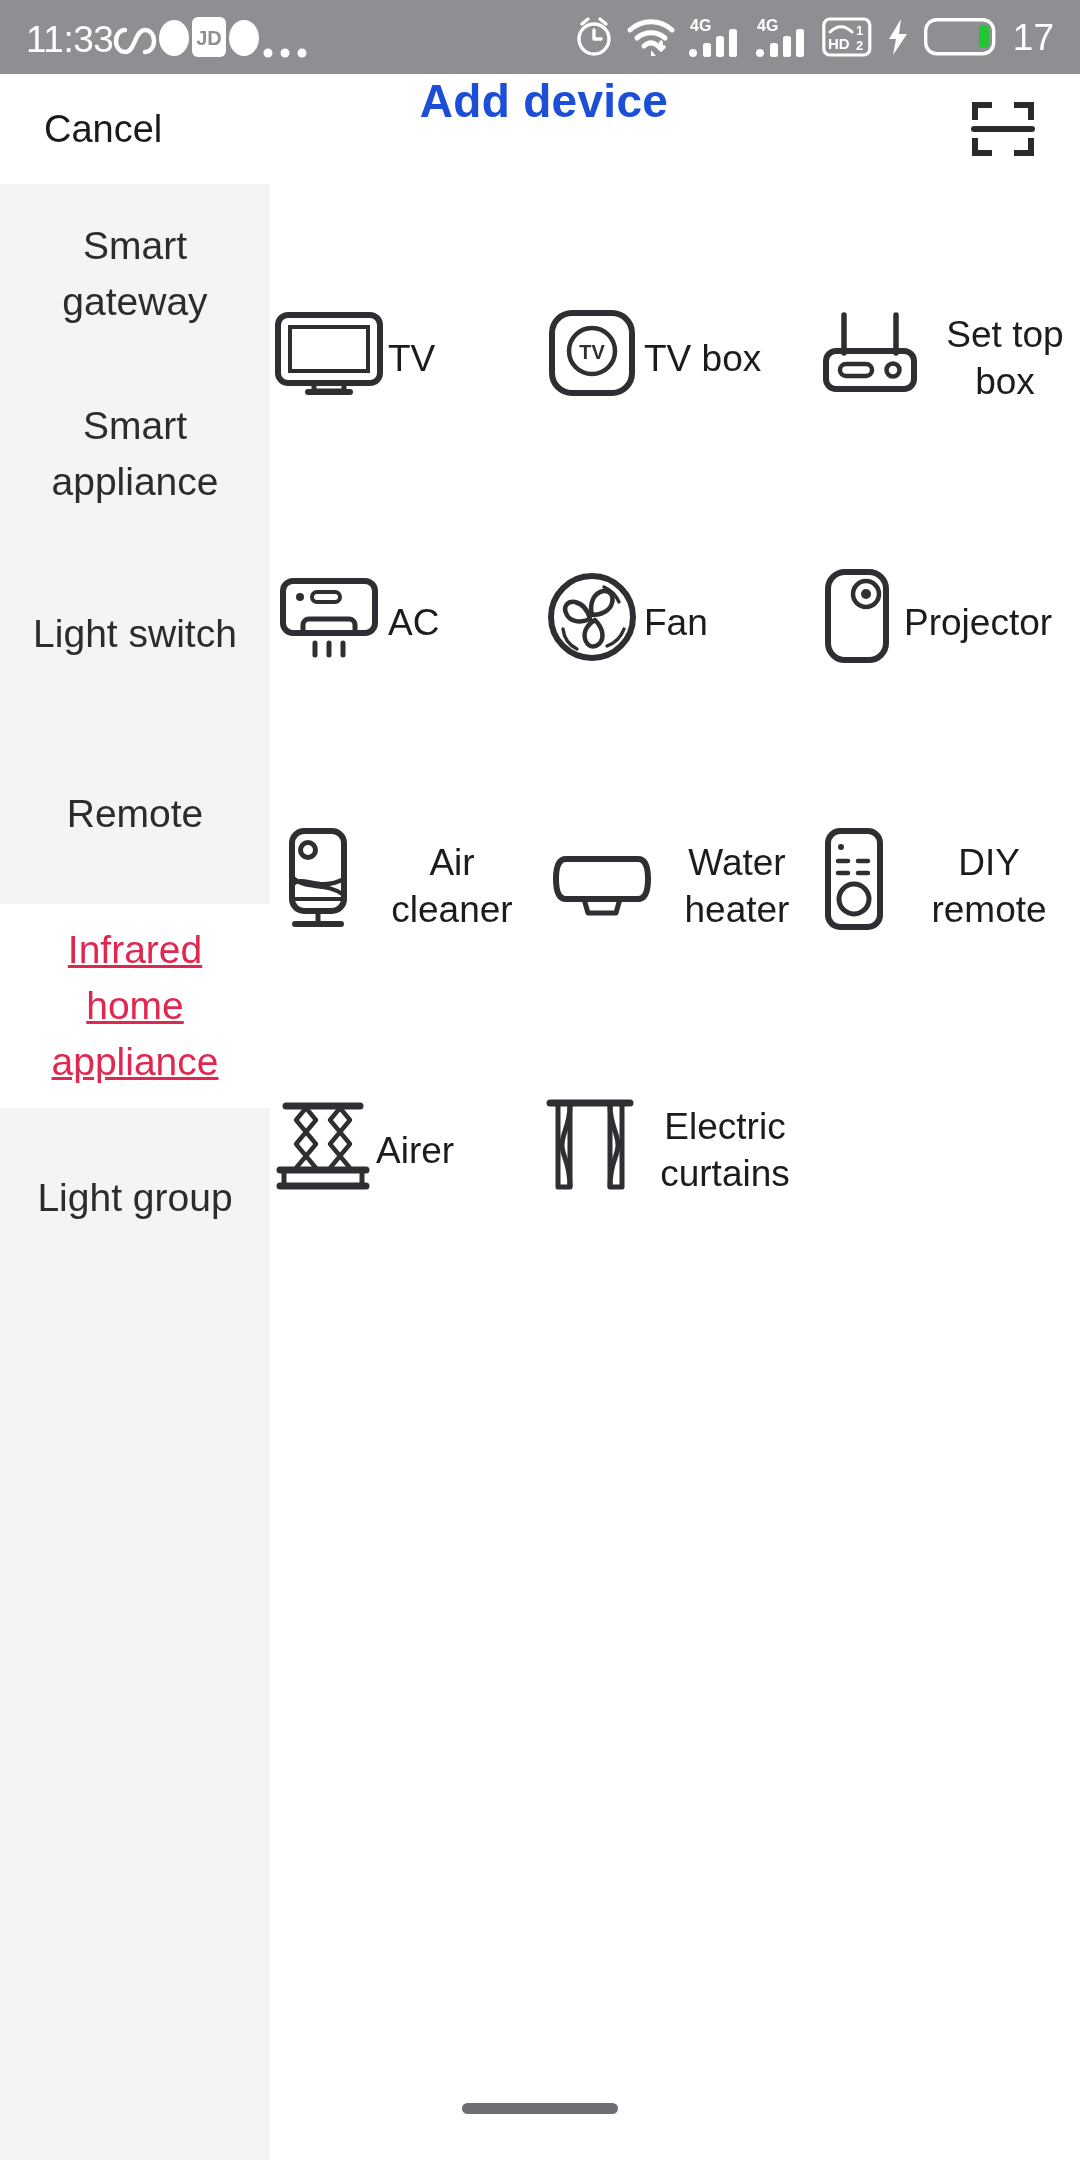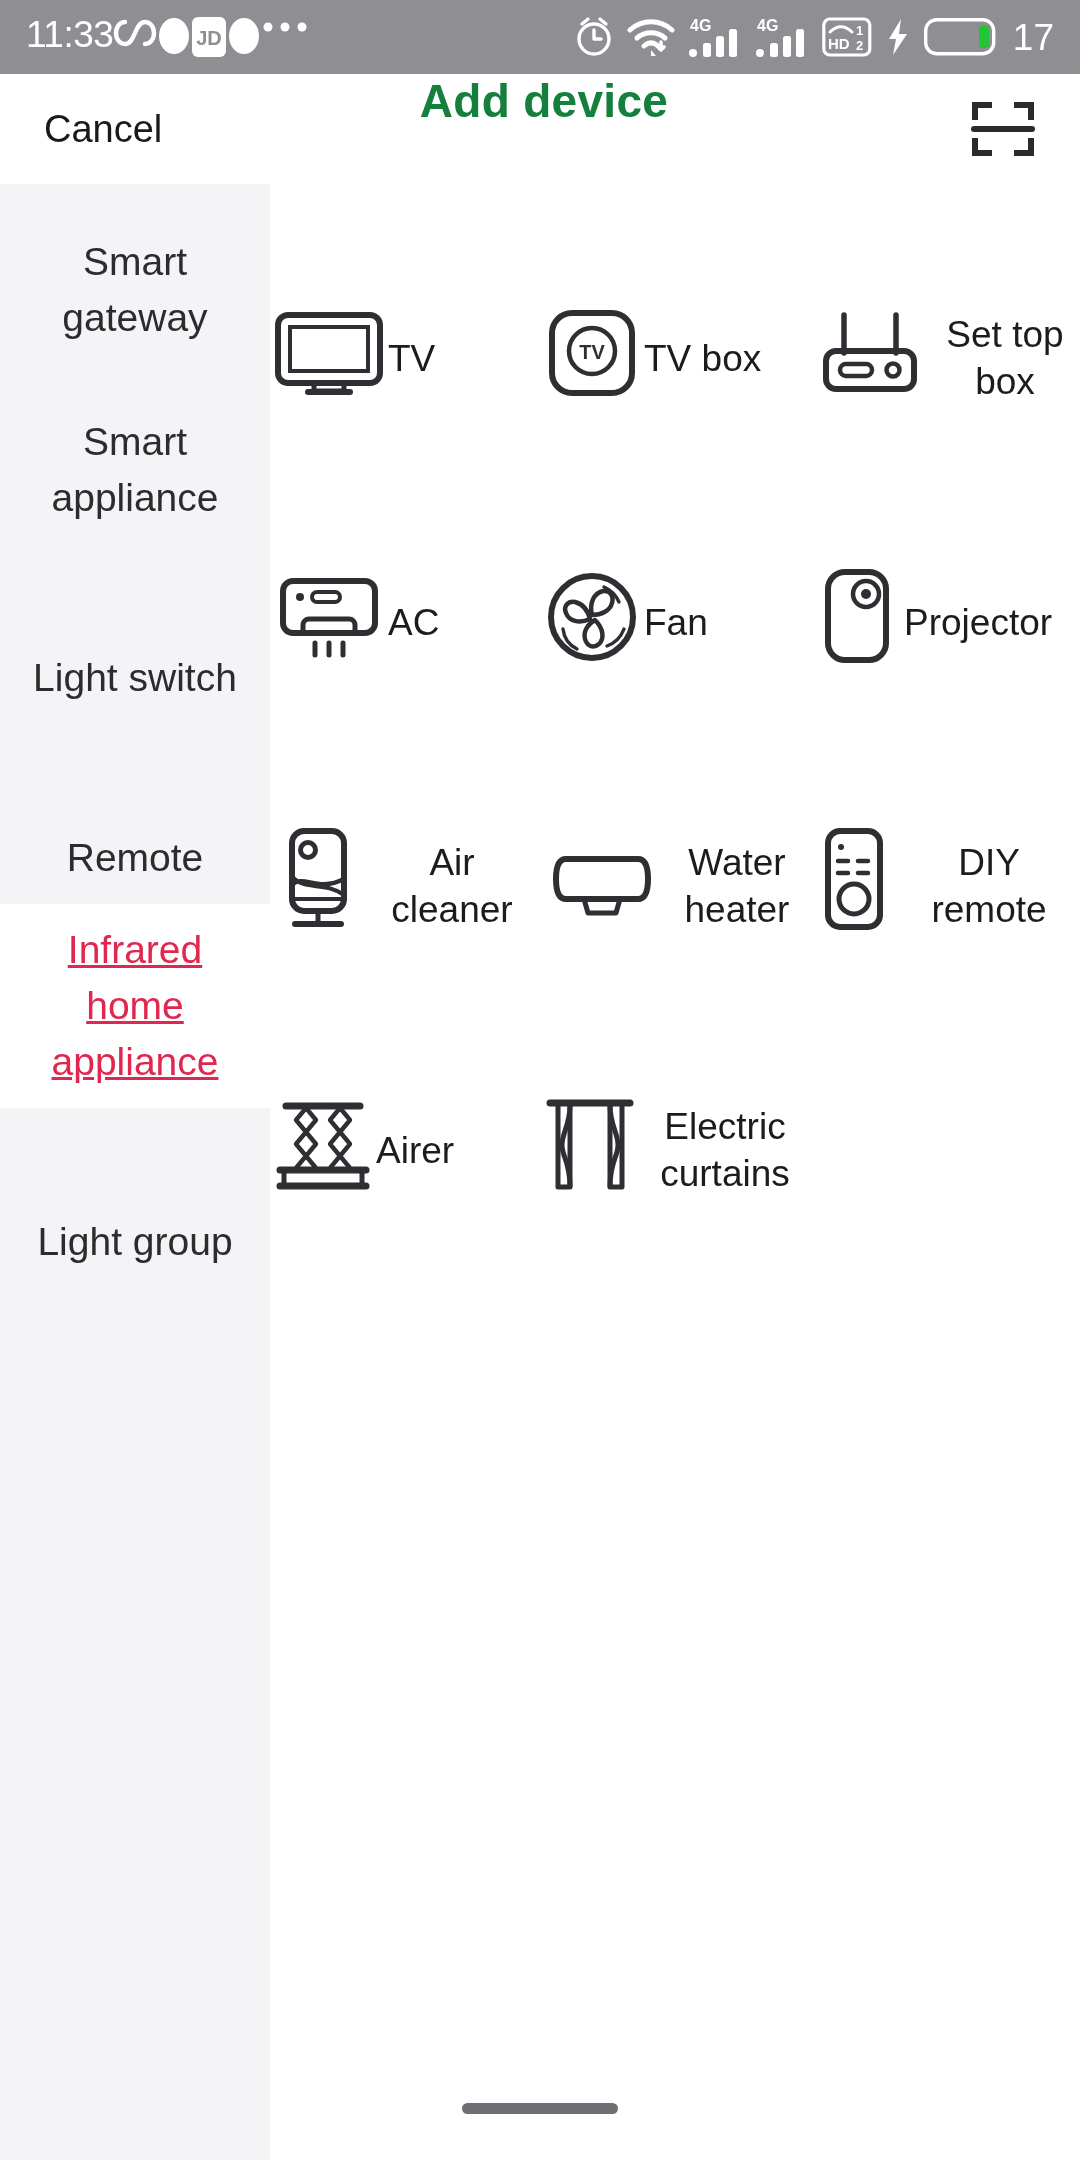--- a/index.html
+++ b/index.html
@@ -11,40 +11,40 @@
   }
 
   
   #status-bar{
     height:74px; width:1080px;
     background:#8e8e93;
     display:flex; align-items:center;
     padding:0 26px;
     color:#ffffff;
   }
-  #status-left{ display:flex; align-items:flex-start; gap:0; flex:0 0 auto;}
+  #status-left{ display:flex; align-items:flex-end; gap:0; flex:0 0 auto;}
   #status-right{ display:flex; align-items:center; gap:13px; margin-left:auto;text-align:center;}
   .clock-text{ font-size:37px; font-weight:400; letter-spacing:-0.5px; line-height:1;}
   .batt-text{ font-size:37px; font-weight:400; line-height:1; margin-left:4px;}
   .sb-icon{ display:flex; align-items:center; justify-content:center; }
 
   
   #header{
     height:110px; width:1080px;
     background:#ffffff;
     display:flex; align-items:flex-start;
     position:relative;
   }
   #cancel-btn{
     position:absolute; left:44px; top:50%; transform:translateY(-50%);
     font-size:38px; color:#1a1a1a; font-weight:400;
   }
   #page-title{
     width:100%; text-align:center;
-    font-size:46px; font-weight:700; color:#15803d;
+    font-size:46px; font-weight:700; color:#1d4ed8;
     letter-spacing:0.3px;
     padding-left:8px;
   }
   #scan-btn{
     position:absolute; right:44px; top:50%; transform:translateY(-50%);
     width:66px; height:66px; display:flex; align-items:center; justify-content:center;
   }
 
   
   #content{
@@ -53,21 +53,21 @@
   }
 
   
   #sidebar{
     width:270px; flex:0 0 270px;
     background:#f4f4f6;
     padding-top:0;
   }
   .side-item{
     min-height:180px;
-    display:flex; align-items:flex-end; justify-content:center;
+    display:flex; align-items:center; justify-content:center;
     text-align:center;
     font-size:39px; line-height:56px; color:#2c2c2e;
     padding:18px 14px;
     background:#f4f4f6;
   }
   .side-item.active{
     background:#ffffff;
     color:#e0274f;
     text-decoration:underline;
   }

